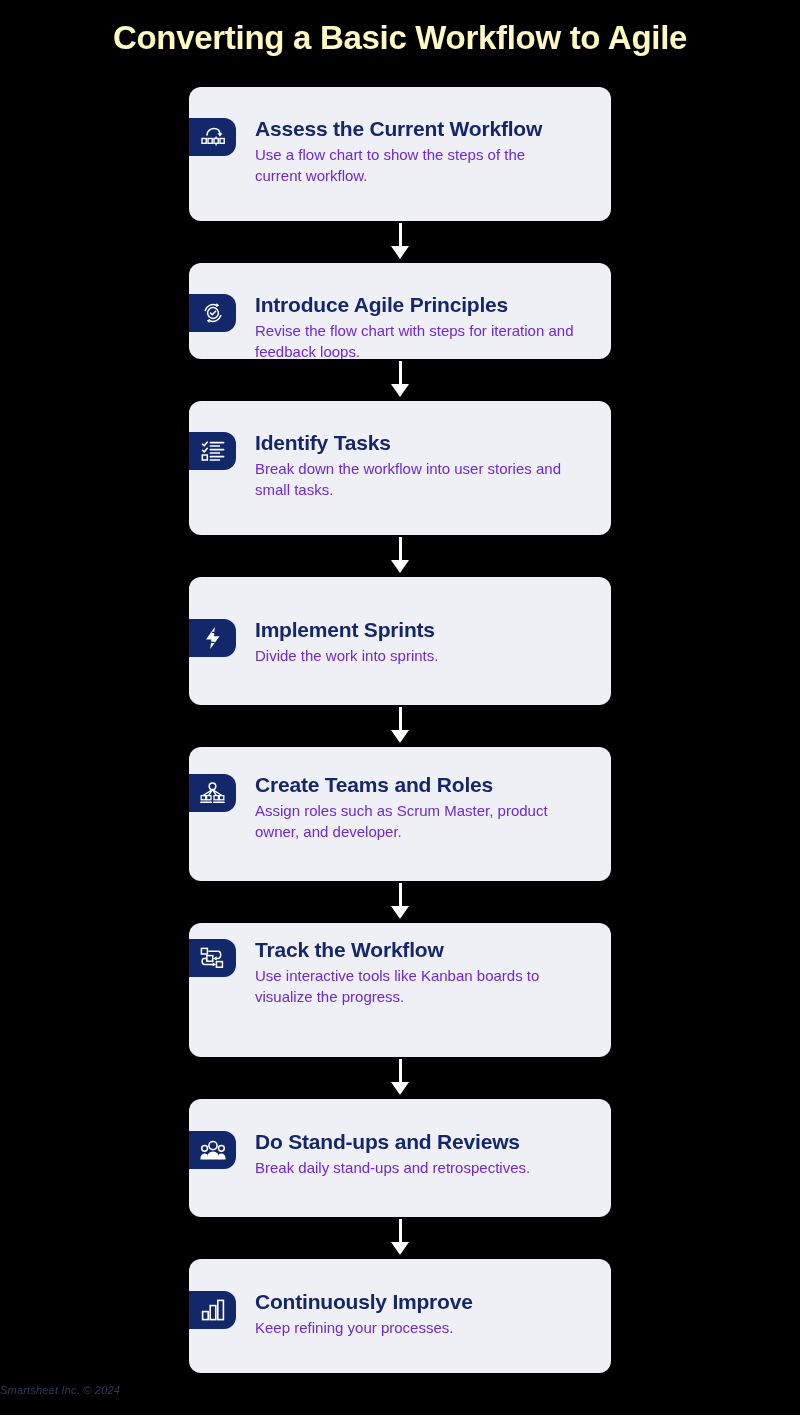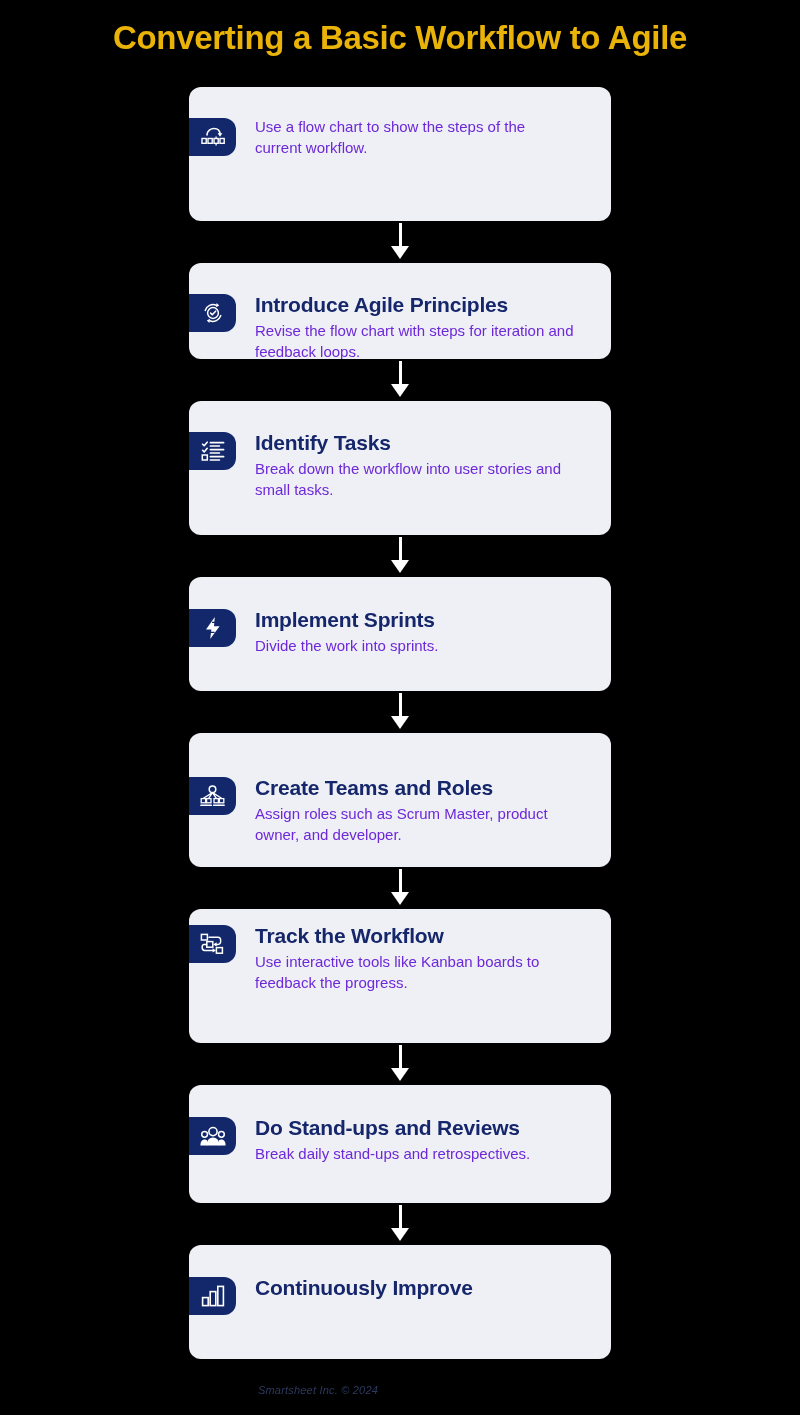--- a/index.html
+++ b/index.html
@@ -28,21 +28,21 @@
   
   .title {
     position: absolute;
     top: 14px;
     left: 0;
     width: 800px;
     text-align: center;
     font-size: 33px;
     font-weight: bold;
     letter-spacing: -0.3px;
-    color: #eab308;
+    color: #fef9c3;
     line-height: 48px;
     white-space: nowrap;
   }
 
   
   .flow {
     position: absolute;
     top: 87px;
     left: 189px;
     width: 422px;
@@ -131,21 +131,21 @@
     border-right: 9px solid transparent;
     border-top: 13px solid #ffffff;
   }
 
   
   .footer {
     position: absolute;
     top: 1384px;
     left: 0;
     width: 636px;
-    text-align: center;
+    text-align: left;
     font-style: italic;
     font-size: 11px;
     color: #2d3a5e;
     letter-spacing: 0.2px;
   }
 </style>
 </head>
 <body>
 
 <div class="page">
@@ -161,20 +161,21 @@
       <path d="M20 10.8 L17.6 7.2 L22.4 7.2 Z" fill="#fff"></path>
       <rect x="2" y="12.5" width="4.2" height="4.8" stroke="#fff" stroke-width="1.4" fill="none"></rect>
       <rect x="8" y="12.5" width="4.2" height="4.8" stroke="#fff" stroke-width="1.4" fill="none"></rect>
       <rect x="14" y="12.5" width="4.2" height="4.8" stroke="#fff" stroke-width="1.4" fill="none"></rect>
       <rect x="20" y="12.5" width="4.2" height="4.8" stroke="#fff" stroke-width="1.4" fill="none"></rect>
       <line x1="16.1" y1="10.6" x2="16.1" y2="12.5" stroke="#fff" stroke-width="1.3"></line>
       <line x1="16.1" y1="17.3" x2="16.1" y2="19.4" stroke="#fff" stroke-width="1.3"></line>
     </svg>
           </div>
           <div class="card-text">
+            <div class="card-title">Assess the Current Workflow</div>
             <div class="card-desc">Use a flow chart to show the steps of the current workflow.</div>
           </div>
         </div>
       </div>
       <div class="connector">
         <div class="stem"></div>
         <div class="head"></div>
       </div>
       <div class="card" style="height: 96px; padding-top: 29px;">
         <div class="card-inner">
@@ -216,40 +217,40 @@
           <div class="card-text">
             <div class="card-title">Identify Tasks</div>
             <div class="card-desc">Break down the workflow into user stories and small tasks.</div>
           </div>
         </div>
       </div>
       <div class="connector">
         <div class="stem"></div>
         <div class="head"></div>
       </div>
-      <div class="card" style="height: 114px; padding-top: 30px;">
+      <div class="card" style="height: 128px; padding-top: 40px;">
         <div class="card-inner">
           <div class="badge">
     <svg width="20" height="24" viewBox="0 0 20 24" fill="none">
       <path d="M11.8 1 L3 13.4 L8.4 13.4 L7.2 23 L16.6 10.2 L11 10.2 Z" fill="#fff"></path>
       <line x1="9.0" y1="6.4" x2="12.6" y2="6.4" stroke="#12286b" stroke-width="1.2"></line>
       <line x1="7.6" y1="16.4" x2="11.6" y2="16.4" stroke="#12286b" stroke-width="1.2"></line>
     </svg>
           </div>
           <div class="card-text">
             <div class="card-title">Implement Sprints</div>
             <div class="card-desc">Divide the work into sprints.</div>
           </div>
         </div>
       </div>
       <div class="connector">
         <div class="stem"></div>
         <div class="head"></div>
       </div>
-      <div class="card" style="height: 134px; padding-top: 42px;">
+      <div class="card" style="height: 134px; padding-top: 25px;">
         <div class="card-inner">
           <div class="badge">
     <svg width="25" height="23" viewBox="0 0 25 23" fill="none">
       <circle cx="12.5" cy="4.2" r="3.3" stroke="#fff" stroke-width="1.5" fill="none"></circle>
       <path d="M12.5 7.6 L3.4 13.2 M12.5 7.6 L8.8 13.2 M12.5 7.6 L16.2 13.2 M12.5 7.6 L21.6 13.2" stroke="#fff" stroke-width="1.3"></path>
       <rect x="1.2" y="13.6" width="4.4" height="4.2" stroke="#fff" stroke-width="1.3" fill="none"></rect>
       <rect x="6.6" y="13.6" width="4.4" height="4.2" stroke="#fff" stroke-width="1.3" fill="none"></rect>
       <rect x="14.0" y="13.6" width="4.4" height="4.2" stroke="#fff" stroke-width="1.3" fill="none"></rect>
       <rect x="19.4" y="13.6" width="4.4" height="4.2" stroke="#fff" stroke-width="1.3" fill="none"></rect>
       <line x1="0.8" y1="20.2" x2="6.0" y2="20.2" stroke="#fff" stroke-width="1.4" stroke-linecap="round"></line>
@@ -276,21 +277,21 @@
       <rect x="6.8" y="8.6" width="6.0" height="5.6" stroke="#fff" stroke-width="1.5" fill="none"></rect>
       <rect x="16.4" y="14.6" width="6.0" height="5.6" stroke="#fff" stroke-width="1.5" fill="none"></rect>
       <path d="M9.0 4.2 L18.0 4.2 C21.6 4.2, 21.6 11.4, 18.0 11.4 L15.4 11.4" stroke="#fff" stroke-width="1.5" fill="none" stroke-linecap="round"></path>
       <path d="M16.6 9.2 L13.2 11.4 L16.6 13.6 Z" fill="#fff"></path>
       <path d="M6.6 11.4 L4.0 11.4 C1.4 11.4, 1.4 17.4, 4.6 17.4 L13.4 17.4" stroke="#fff" stroke-width="1.5" fill="none" stroke-linecap="round"></path>
       <path d="M12.6 15.2 L16.0 17.4 L12.6 19.6 Z" fill="#fff"></path>
     </svg>
           </div>
           <div class="card-text">
             <div class="card-title">Track the Workflow</div>
-            <div class="card-desc">Use interactive tools like Kanban boards to feedback the progress.</div>
+            <div class="card-desc">Use interactive tools like Kanban boards to visualize the progress.</div>
           </div>
         </div>
       </div>
       <div class="connector">
         <div class="stem"></div>
         <div class="head"></div>
       </div>
       <div class="card" style="height: 118px; padding-top: 30px;">
         <div class="card-inner">
           <div class="badge">
@@ -317,20 +318,21 @@
         <div class="card-inner">
           <div class="badge">
     <svg width="24" height="22" viewBox="0 0 24 22" fill="none">
       <rect x="1.6" y="12.6" width="5.6" height="8.0" stroke="#fff" stroke-width="1.6" fill="none"></rect>
       <rect x="9.2" y="6.6" width="5.6" height="14.0" stroke="#fff" stroke-width="1.6" fill="none"></rect>
       <rect x="16.8" y="1.4" width="5.6" height="19.2" stroke="#fff" stroke-width="1.6" fill="none"></rect>
     </svg>
           </div>
           <div class="card-text">
             <div class="card-title">Continuously Improve</div>
+            <div class="card-desc">Keep refining your processes.</div>
           </div>
         </div>
       </div>
     </div>
 
   <div class="footer">Smartsheet Inc. © 2024</div>
 
 </div>
 
 </body></html>

